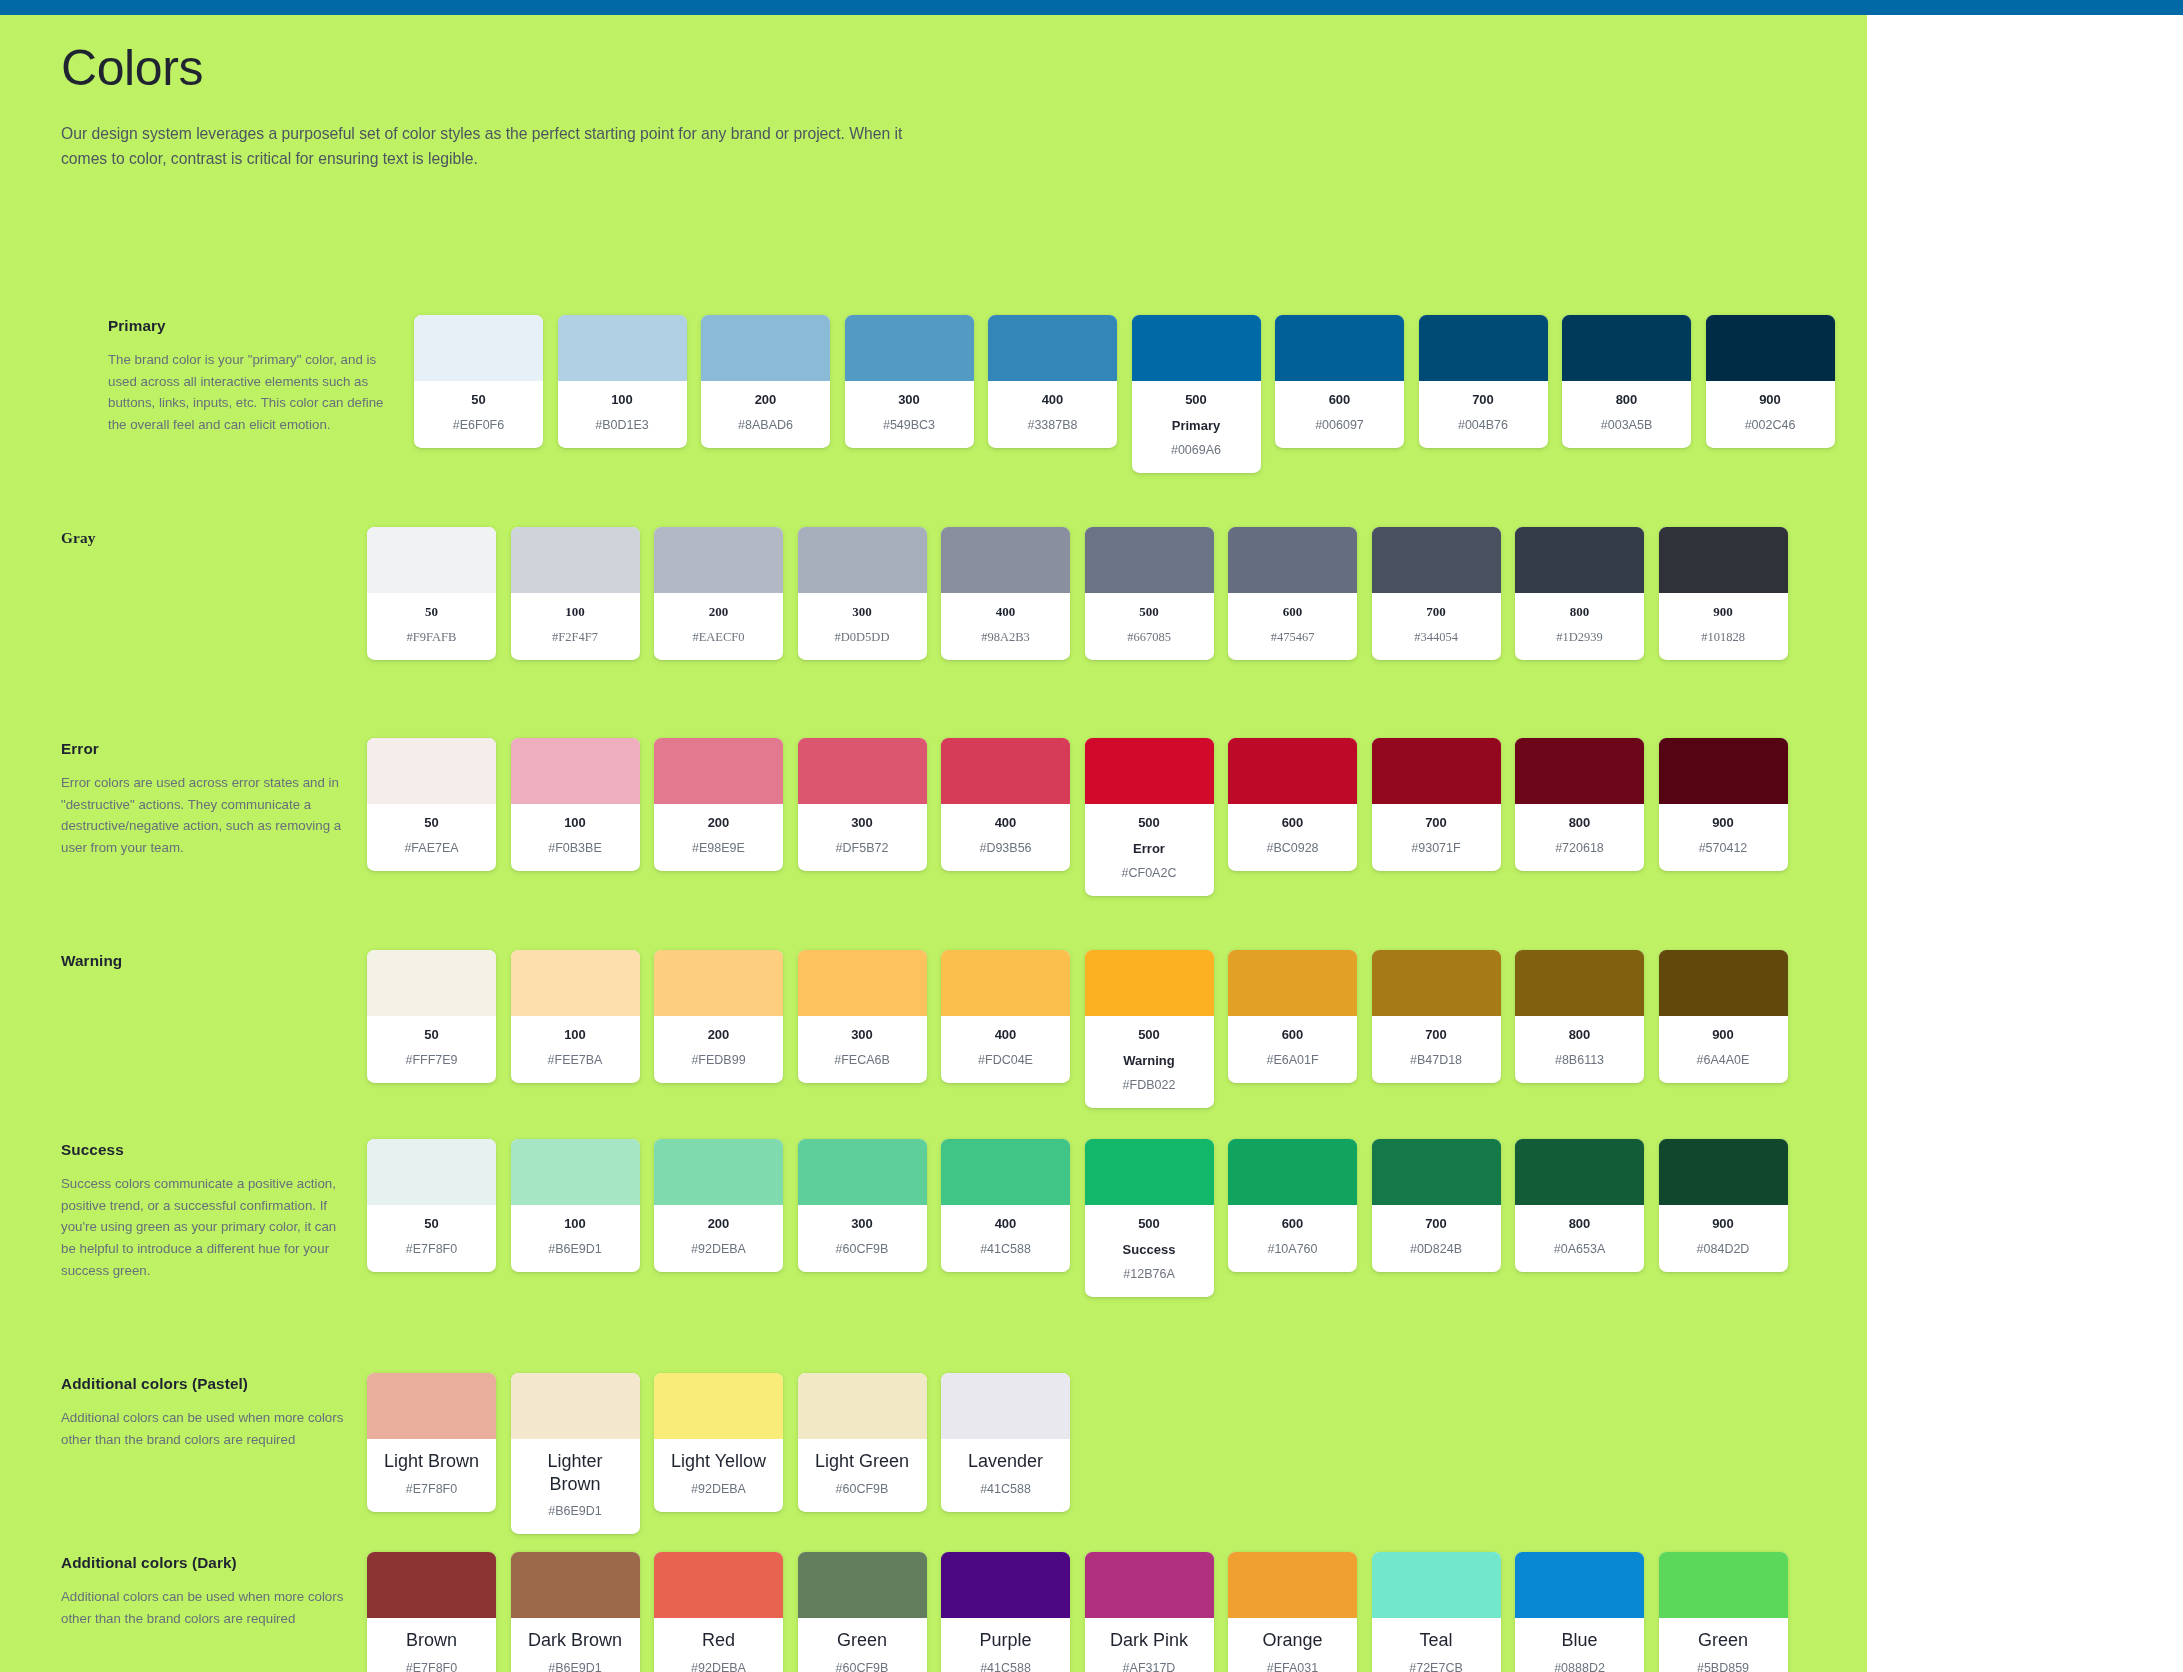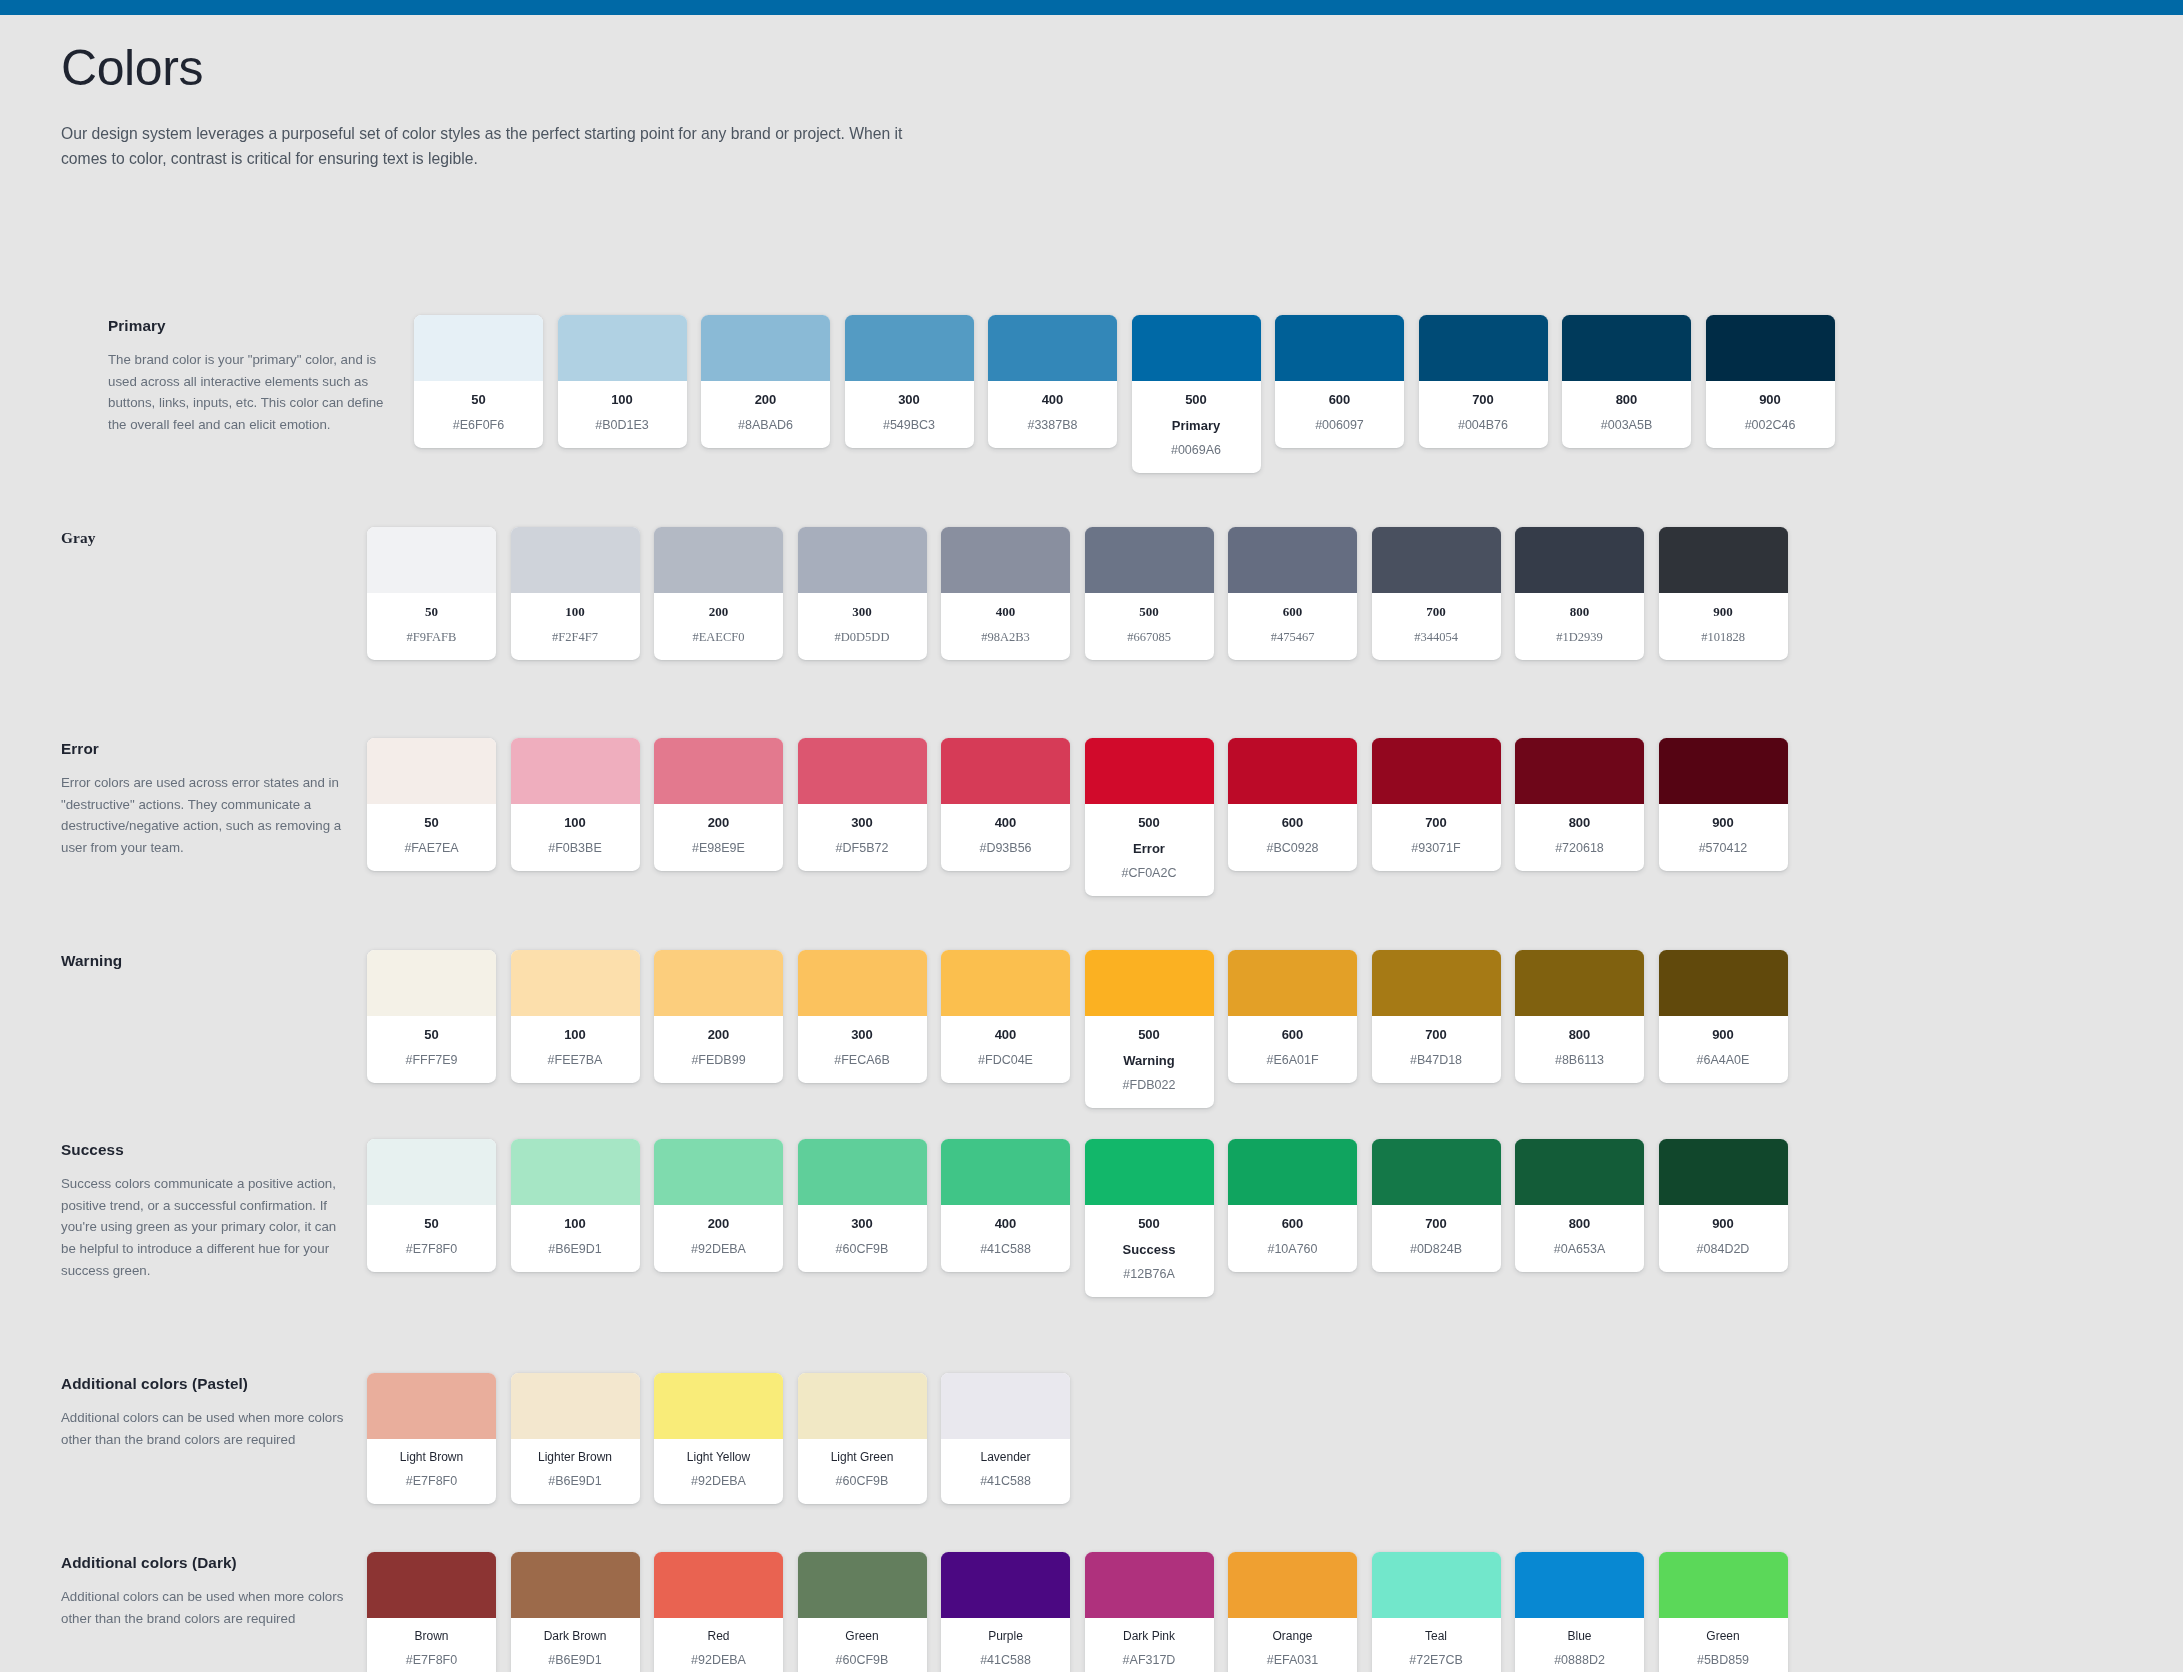--- a/index.html
+++ b/index.html
@@ -8,23 +8,23 @@
   html, body {
     width: 2183px;
     height: 1673px;
     background: #ffffff;
     font-family: "Liberation Sans", "DejaVu Sans", sans-serif;
     overflow: hidden;
   }
 
   #page {
     position: relative;
-    width: 2183px;
+    width: 1867px;
     height: 1673px;
-    background: #e5e5e5;
+    background: #bef264;
   }
 
   
   .topbar {
     position: absolute;
     top: 0; left: 0;
     width: 2183px;
     height: 14.5px;
     background: #0069A6;
   }
@@ -132,21 +132,21 @@
   .swatch-alias:empty { display: none; }
   .swatch-hex {
     font-size: 12.5px;
     color: #6b737e;
     line-height: 1.25;
     margin-top: 9px;
   }
 
   
   .swatch.named .swatch-level {
-    font-size: 12px;
+    font-size: 18px;
     font-weight: 400;
     color: #1f2430;
   }
 </style>
 </head>
 <body>
 
 <div id="page">
 
   <div class="topbar" style="background: rgb(0, 105, 166);"></div>

